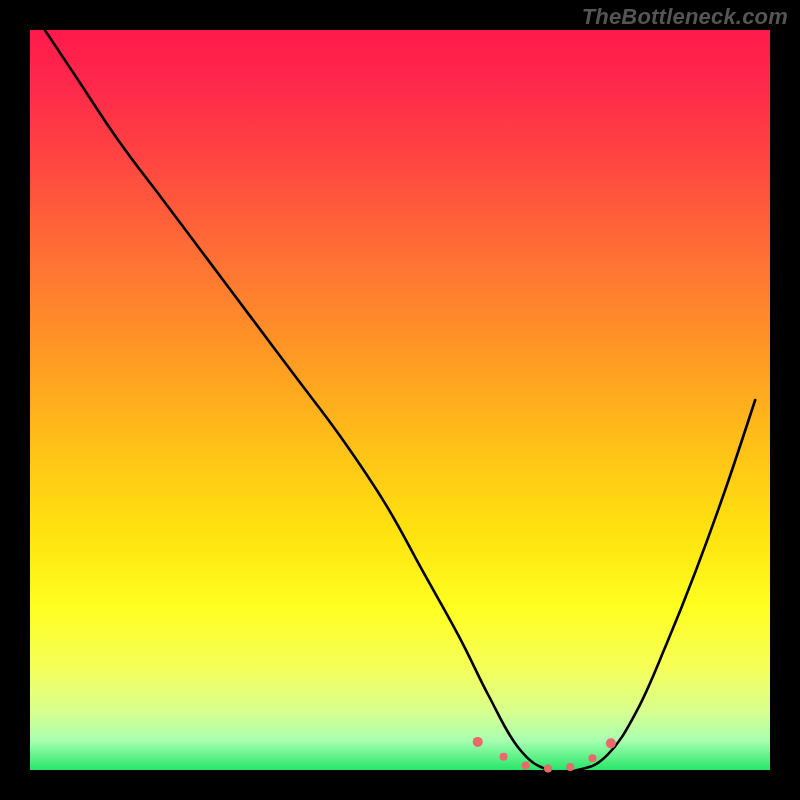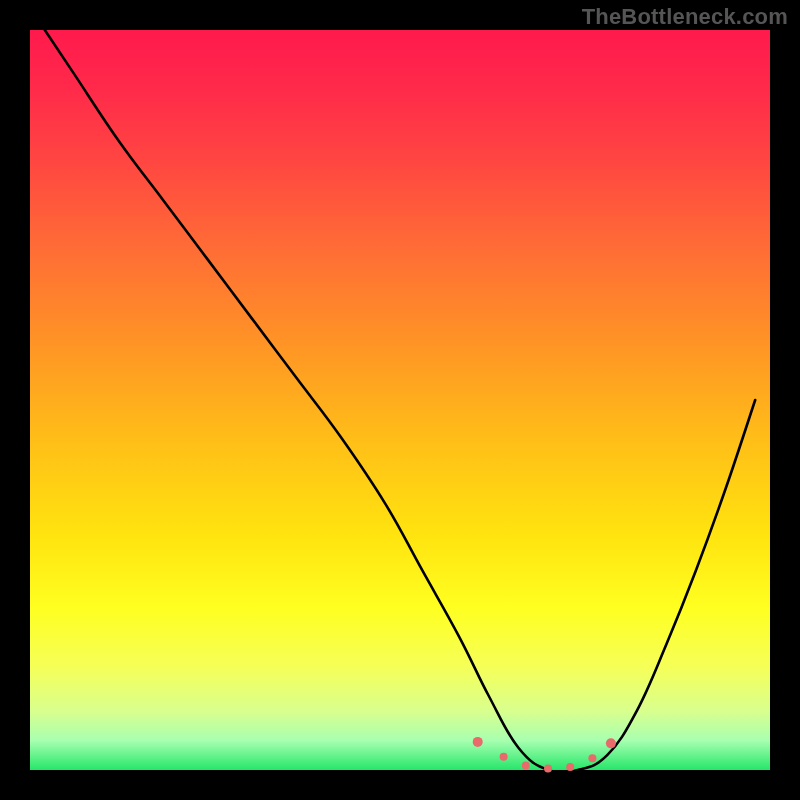--- a/index.html
+++ b/index.html
@@ -9,20 +9,21 @@
     height: 800px;
     overflow: hidden;
     font-family: Arial, Helvetica, sans-serif;
     background: #000;
   }
   .stage {
     position: relative;
     width: 800px;
     height: 800px;
     background: #000;
+    font-style: italic;
   }
   .watermark {
     position: absolute;
     top: 4px;
     right: 12px;
     color: #555;
     font-size: 22px;
     font-weight: 600;
     letter-spacing: 0.2px;
     user-select: none;

